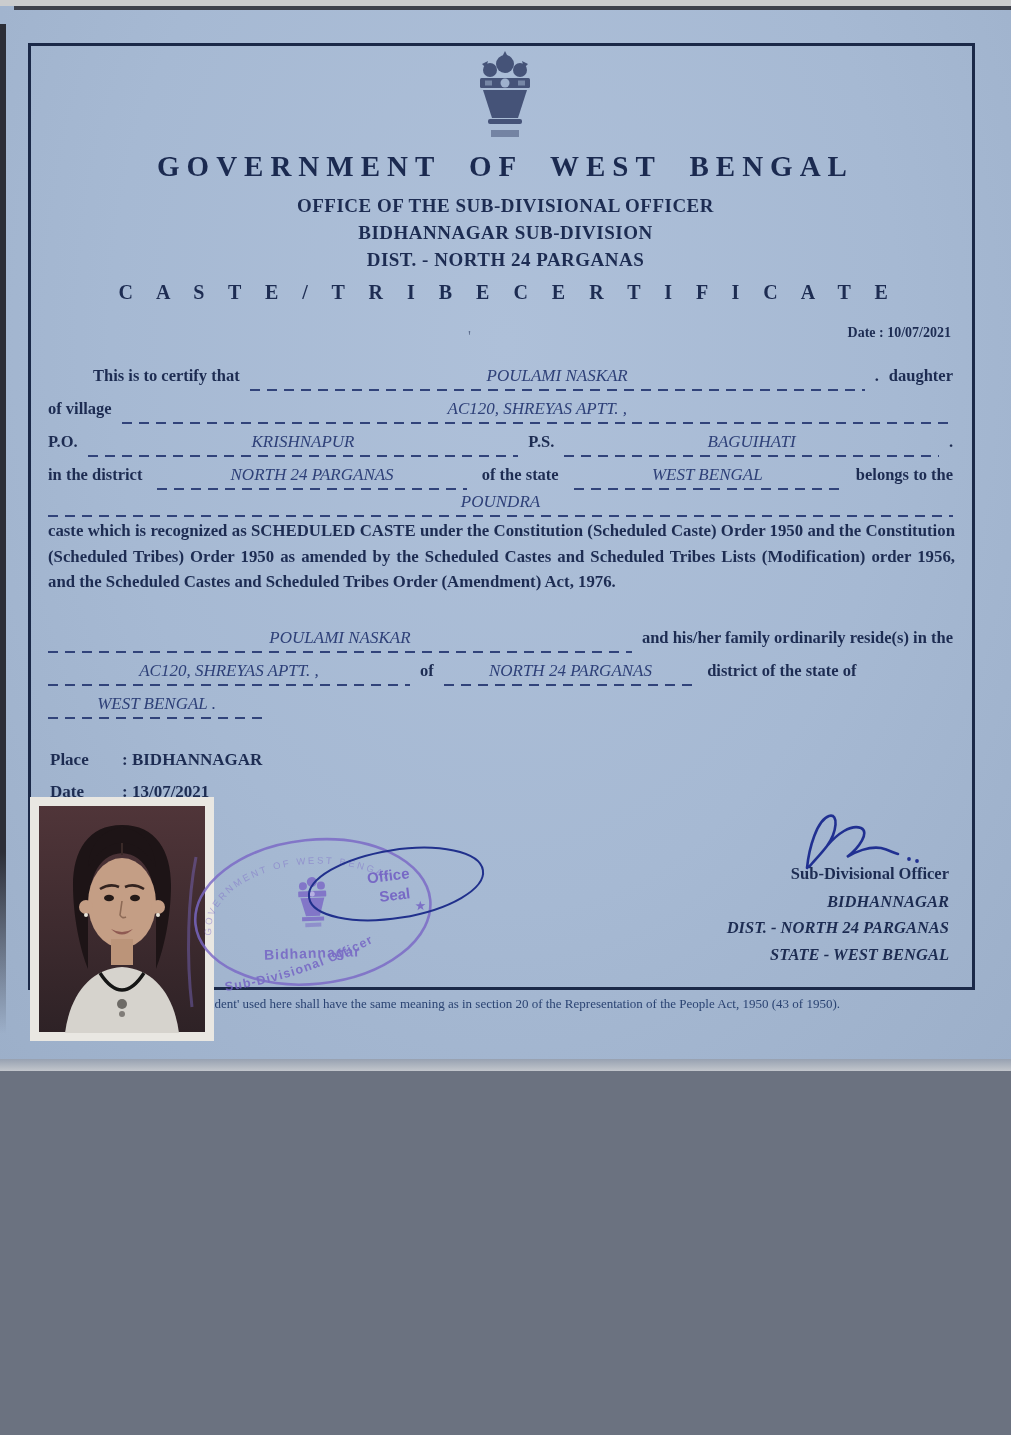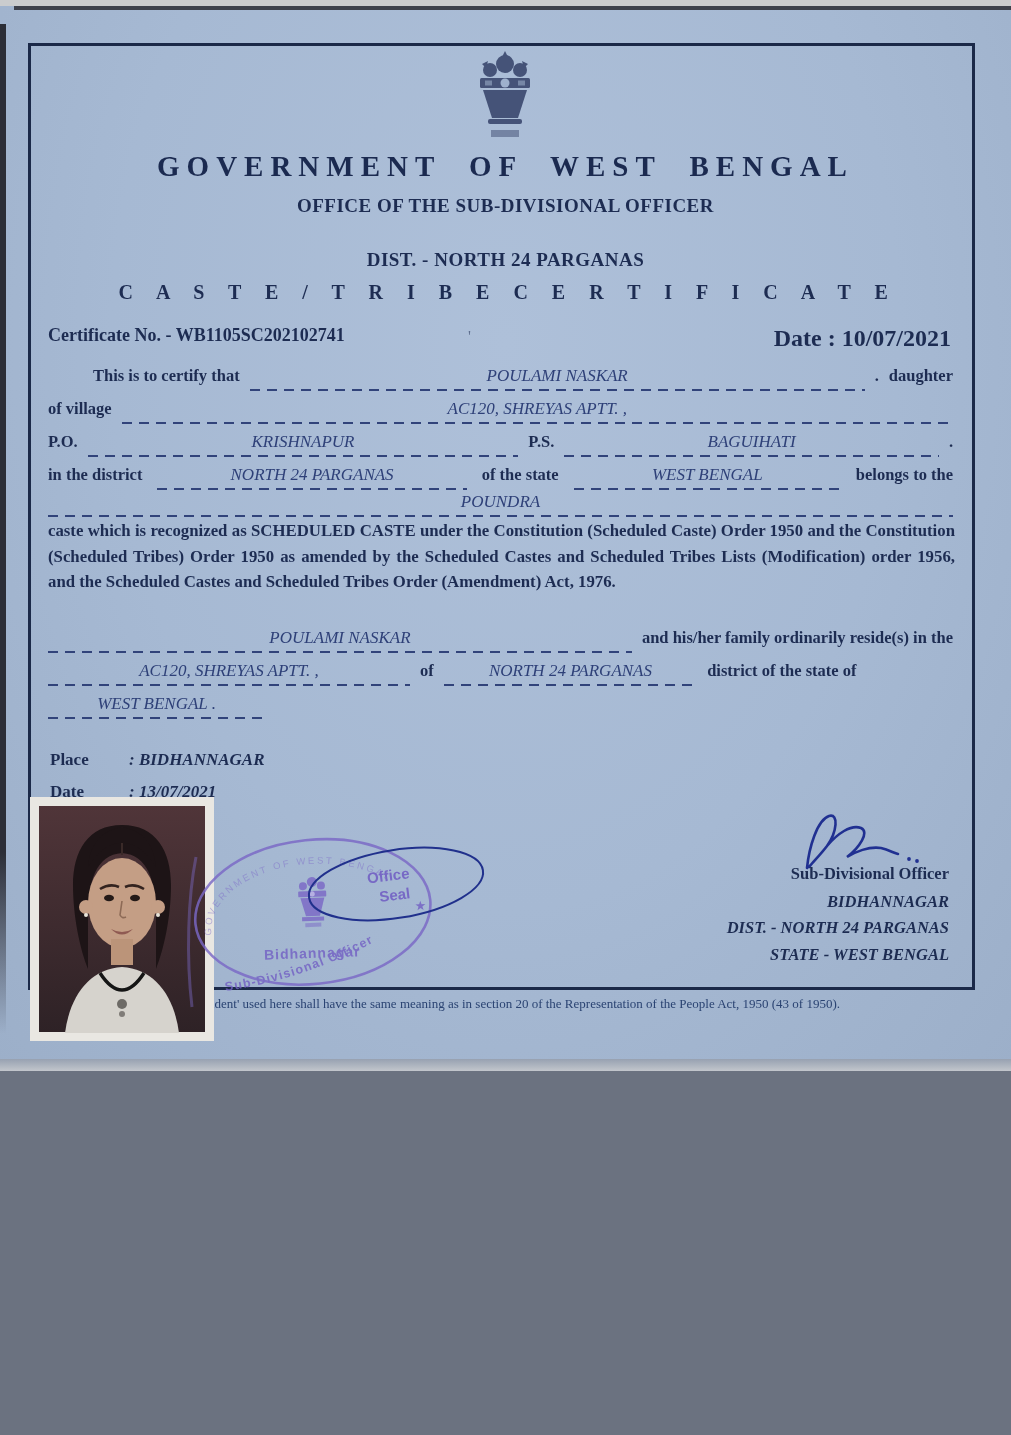--- a/index.html
+++ b/index.html
@@ -18,36 +18,36 @@
   
   .frame{left:28px;top:43px;width:947px;height:947px;border:3px solid #1b2948;box-sizing:border-box;}
   
   .center{left:0;right:0;text-align:center;}
   .hdr1{top:150px;font-size:29px;font-weight:bold;letter-spacing:7px;word-spacing:14px;color:#1b2a50;}
   .hdr2{top:195px;font-size:19px;font-weight:bold;letter-spacing:.5px;}
   .hdr3{top:222px;font-size:19px;font-weight:bold;letter-spacing:.5px;}
   .hdr4{top:249px;font-size:19px;font-weight:bold;letter-spacing:.5px;}
   .hdr5{top:281px;font-size:20px;font-weight:bold;letter-spacing:4.5px;word-spacing:10px;}
   .meta-left{left:48px;top:325px;font-size:18px;font-weight:bold;}
-  .meta-right{right:60px;top:325px;font-size:24px;font-weight:bold;}
+  .meta-right{right:60px;top:325px;font-size:14px;font-weight:bold;}
   .stray{left:468px;top:328px;font-size:16px;opacity:.55;}
   
   .row{position:absolute;left:48px;right:58px;display:flex;column-gap:10px;font-size:16.5px;}
   .lbl{font-weight:bold;color:#1d2c52;white-space:nowrap;padding-bottom:2px;}
   .dl{
     text-align:center;font-style:italic;color:#2e4078;font-size:17px;white-space:nowrap;
     padding-bottom:5px;
     background:repeating-linear-gradient(90deg,#31437a 0 10px, rgba(0,0,0,0) 10px 17px) left bottom/100% 2.4px no-repeat;
   }
   .r1{top:366px;} .r2{top:399px;} .r3{top:432px;} .r4{top:465px;gap:15px;} .r5{top:492px;}
   .r6{top:628px;} .r7{top:661px;} .r8{top:694px;}
   .para{left:48px;right:56px;top:518px;font-size:16.8px;font-weight:bold;line-height:25.5px;text-align:justify;color:#1d2c52;}
   .pd{left:50px;font-size:17px;font-weight:bold;}
   .pd-place{top:750px;} .pd-date{top:782px;}
-  .pd .pv{font-style:italic;margin-left:21px;}
+  .pd .pv{margin-left:14px;}
   .pd .pl{display:inline-block;width:58px;}
   
   .off{right:62px;text-align:right;font-weight:bold;white-space:nowrap;}
   .off1{top:864px;font-size:16.5px;}
   .off2{top:892px;font-size:16.5px;font-style:italic;}
   .off3{top:918px;font-size:16.5px;font-style:italic;}
   .off4{top:945px;font-size:16.5px;font-style:italic;}
   
   .footnote{left:186px;right:55px;top:996px;font-size:13px;color:#2a4372;}
   
@@ -82,27 +82,24 @@
       <rect x="17" y="30.5" width="7" height="5" fill="#9db0cc" opacity="0.55"></rect>
       <rect x="50" y="30.5" width="7" height="5" fill="#9db0cc" opacity="0.55"></rect>
       <path d="M15,40 L59,40 L50,68 L24,68 Z"></path>
       <rect x="20" y="69" width="34" height="5" rx="2"></rect>
       <rect x="23" y="80" width="28" height="7" opacity="0.55"></rect>
     </g>
   </svg>
 
   <div class="abs center hdr1">GOVERNMENT OF WEST BENGAL</div>
   <div class="abs center hdr2">OFFICE OF THE SUB-DIVISIONAL OFFICER</div>
+  <div class="abs center hdr3">BIDHANNAGAR SUB-DIVISION</div>
   <div class="abs center hdr4">DIST. - NORTH 24 PARGANAS</div>
   <div class="abs center hdr5">C A S T E / T R I B E   C E R T I F I C A T E</div>
 
-  <div class="abs meta-left">
-    <span>Certificate No. -</span>
-    <span>WB1105SC202102741</span>
-  </div>
   <div class="abs stray">'</div>
   <div class="abs meta-right">
     <span>Date :</span>
     <span>10/07/2021</span>
   </div>
 
   <div class="row r1">
     <span class="lbl" style="margin-left:45px">This is to certify that</span>
     <span class="dl" style="flex:1">POULAMI NASKAR</span>
     <span class="lbl">.</span>

